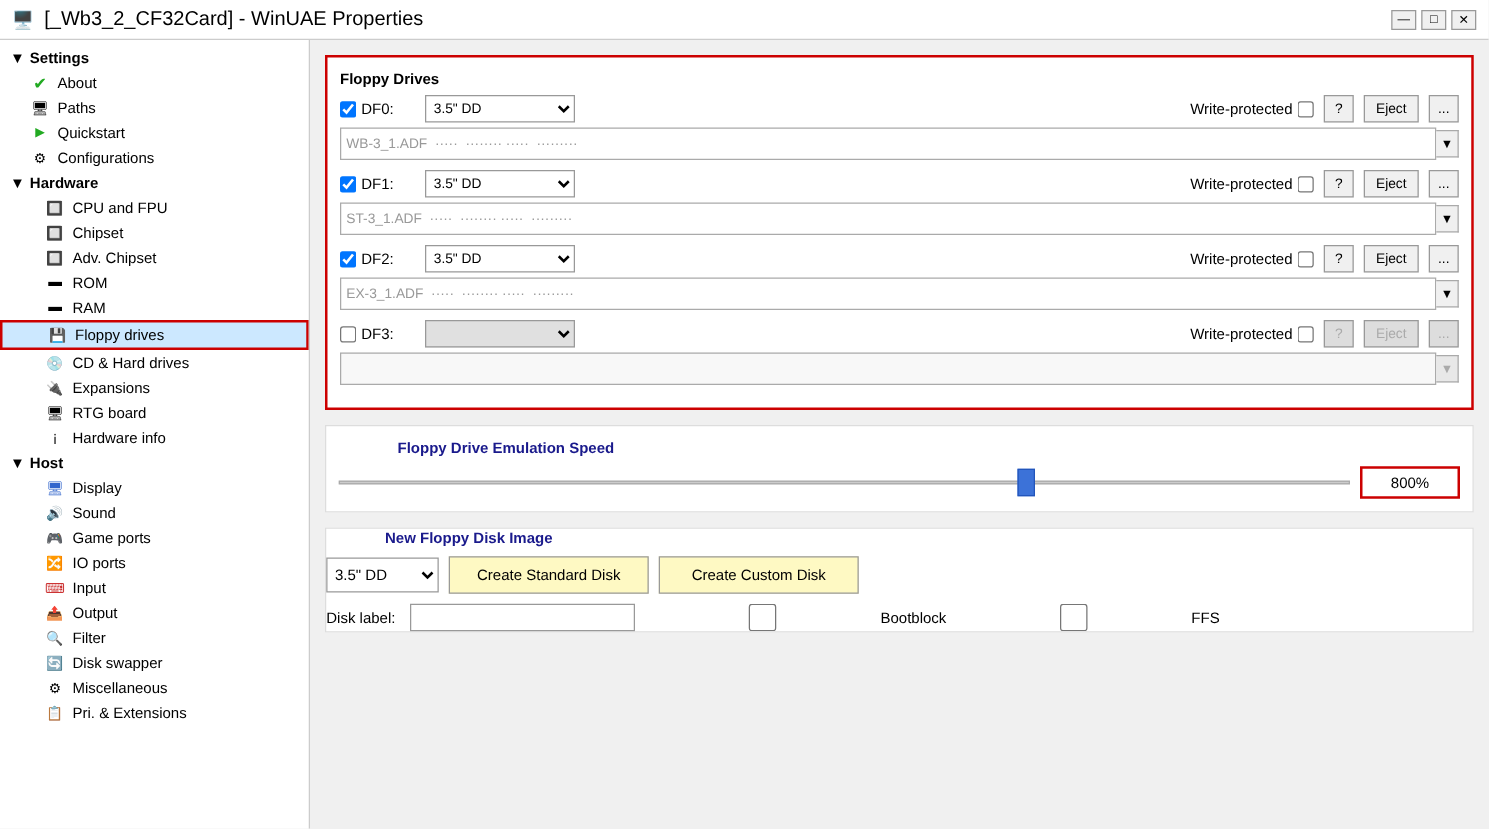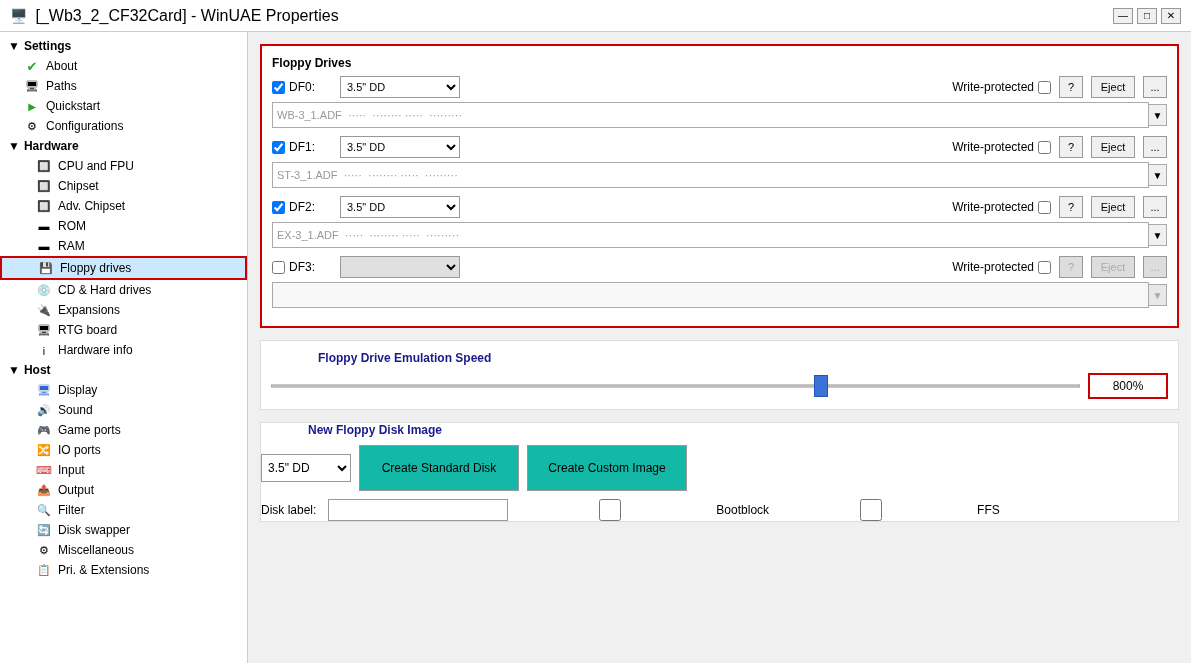--- a/index.html
+++ b/index.html
@@ -75,25 +75,25 @@
     select { height: 22px; border: 1px solid #999; background: #fff; font-size: 11px; padding: 1px 2px; }
 
     .write-protected-group { display: flex; align-items: center; gap: 4px; margin-left: auto; }
     
     .btn { height: 22px; border: 1px solid #999; background: #f0f0f0; cursor: pointer; font-size: 11px; padding: 0 6px; display: flex; align-items: center; justify-content: center; }
     .btn-small { width: 24px; }
     .btn-medium { min-width: 44px; }
 
     .speed-row { display: flex; align-items: center; gap: 8px; }
     .new-disk-row { display: flex; align-items: center; gap: 8px; margin-bottom: 8px; }
-    .btn-create { height: 46px; padding: 0 16px; font-size: 12px; border: 1px solid #999; background: #14b8a6; cursor: pointer; }
+    .btn-create { height: 30px; padding: 0 16px; font-size: 12px; border: 1px solid #999; background: #fef9c3; cursor: pointer; }
 
     .disk-label-row { display: flex; align-items: center; gap: 12px; }
     .disk-label-row input { width: 180px; height: 22px; border: 1px solid #999; padding: 2px 4px; }
-    .checkbox-group { display: flex; align-items: center; gap: 16px; }
+    .checkbox-group { display: flex; align-items: center; gap: 4px; }
 
     .floppy-drives-header { font-weight: bold; color: #000; margin-bottom: 6px; font-size: 13px; }
     
     .full-path-row {
       display: flex;
       align-items: center;
       margin-bottom: 6px;
     }
     .full-path-row input {
       flex: 1;
@@ -371,21 +371,21 @@
     <div style="background:#fff; padding:0; border:1px solid #ddd;">
       <div class="section-title-blue">New Floppy Disk Image</div>
       <div style="height:8px;"></div>
       <div class="new-disk-row">
         <select style="width:90px; height:28px; font-size:12px;">
           <option>3.5" DD</option>
           <option>3.5" HD</option>
           <option>5.25" DD</option>
         </select>
         <button class="btn-create btn" style="min-width:160px;">Create Standard Disk</button>
-        <button class="btn-create btn" style="min-width:160px;">Create Custom Image</button>
+        <button class="btn-create btn" style="min-width:160px;">Create Custom Disk</button>
       </div>
       <div class="disk-label-row">
         <span>Disk label:</span>
         <input type="text" style="width: 180px; height: 22px; border: 1px solid rgb(153, 153, 153); padding: 2px 4px;">
         <div class="checkbox-group">
           <input type="checkbox" style="">
           <span>Bootblock</span>
         </div>
         <div class="checkbox-group">
           <input type="checkbox" style="">

